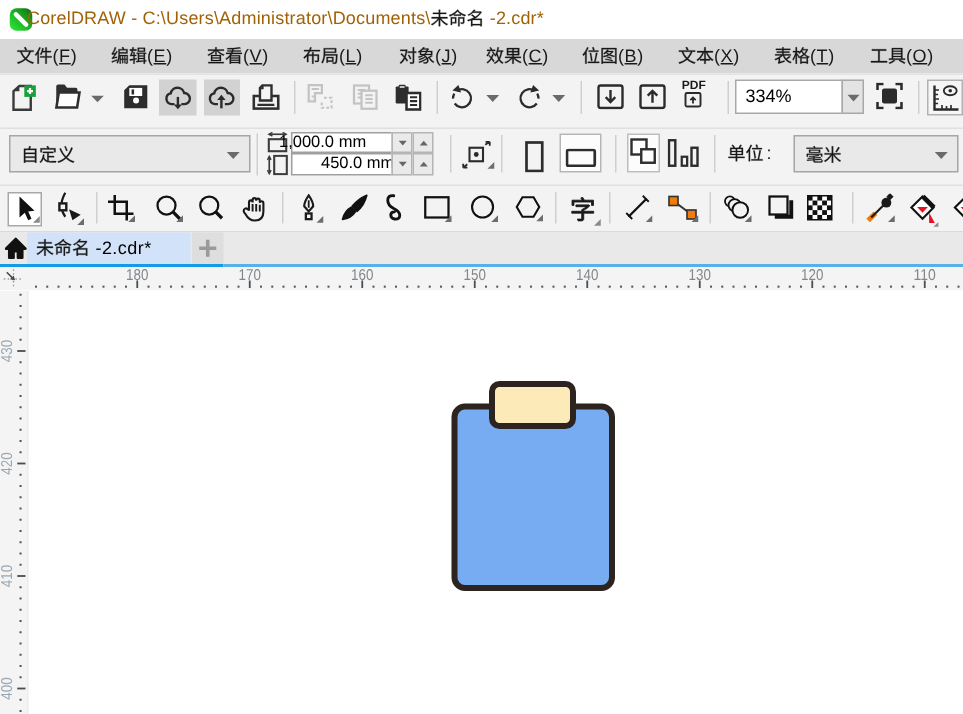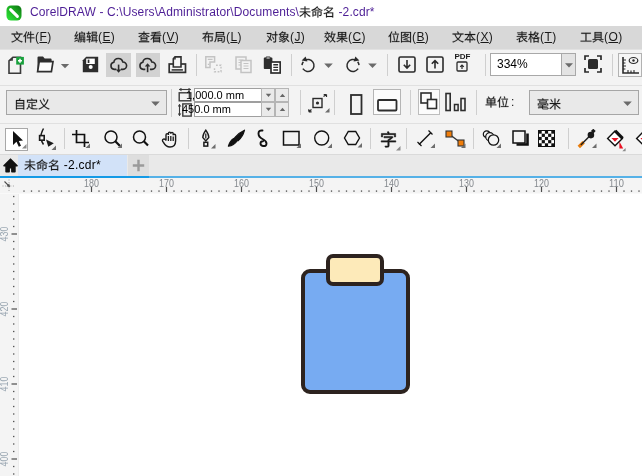--- a/index.html
+++ b/index.html
@@ -14,21 +14,21 @@
 <defs>
         <linearGradient id="lg" x1="1" y1="0" x2="0" y2="1">
 <stop offset="0" stop-color="#0b6e10"></stop>
           <stop offset="0.5" stop-color="#1db423"></stop>
           <stop offset="1" stop-color="#2ee93a"></stop>
         </linearGradient>
       </defs>
 <rect x="0.5" y="0.5" width="15" height="15" rx="4.5" fill="url(#lg)"></rect>
 <line x1="4.6" y1="4.6" x2="11.4" y2="11.4" stroke="#fff" stroke-width="3" stroke-linecap="round"></line>
 </svg>
-<div class="abs" style="left:30px;top:0;height:28px;line-height:25.5px;font-size:12px;color:#4c1d95;white-space:pre;letter-spacing:0.12px">CorelDRAW - C:\Users\Administrator\Documents\<svg width="36" height="12" viewBox="0 0 3000 1000" style="vertical-align:-2px" fill="#1a1a1a">
+<div class="abs" style="left:18px;top:0;height:28px;line-height:25.5px;font-size:12px;color:#a16207;white-space:pre;letter-spacing:0.12px">CorelDRAW - C:\Users\Administrator\Documents\<svg width="36" height="12" viewBox="0 0 3000 1000" style="vertical-align:-2px" fill="#1a1a1a">
         <path transform="translate(0,0)" d="M459 41V204H133V278H459V451H62V525H416C326 654 174 779 34 841C51 856 76 885 89 904C221 836 362 717 459 584V960H538V580C636 714 778 838 911 905C924 885 949 855 966 840C826 779 673 654 581 525H942V451H538V278H874V204H538V41Z" stroke="#1a1a1a" stroke-width="16"></path>
         <path transform="translate(1000,0)" d="M505 28C411 162 219 289 34 338C50 358 68 389 78 411C151 387 226 351 296 309V372H696V305C765 348 839 383 911 406C924 384 948 351 967 334C808 294 638 197 547 94L565 71ZM304 304C378 258 447 203 503 145C555 203 621 258 694 304ZM128 455V883H197V798H433V455ZM197 522H362V731H197ZM539 455V961H612V523H804V737C804 749 800 753 786 754C772 754 724 754 668 753C677 774 687 802 690 823C766 823 813 823 841 811C870 798 877 777 877 737V455Z" stroke="#1a1a1a" stroke-width="16"></path>
         <path transform="translate(2000,0)" d="M263 351C314 386 373 434 417 474C300 536 171 581 47 607C61 624 79 656 86 676C141 663 197 647 252 627V959H327V907H773V959H849V540H451C617 451 762 327 844 167L794 136L781 140H427C451 112 473 83 492 54L406 37C347 133 233 244 69 321C87 334 111 361 122 379C217 330 296 271 361 209H733C674 297 587 372 487 435C440 394 374 344 321 308ZM773 838H327V609H773Z" stroke="#1a1a1a" stroke-width="16"></path>
       </svg> -2.cdr*</div>
 <div class="abs" style="left:0;top:25.5px;width:642px;height:23px;background:#d8d8d8"></div>
 <div class="abs" style="left:11px;top:26px;height:22px;line-height:22px;font-size:12px;color:#1a1a1a;white-space:pre;letter-spacing:0.4px"><svg width="24" height="12" viewBox="0 0 2000 1000" style="vertical-align:-2px" fill="#1a1a1a">
         <path transform="translate(0,0)" d="M423 57C453 106 485 173 497 214L580 187C566 146 531 81 501 33ZM50 216V290H206C265 442 344 573 447 680C337 772 202 840 36 887C51 905 75 940 83 958C250 904 389 832 502 734C615 834 751 908 915 953C928 932 950 900 967 884C807 844 671 773 560 679C661 576 738 448 796 290H954V216ZM504 627C410 532 336 418 284 290H711C661 425 592 536 504 627Z" stroke="#1a1a1a" stroke-width="16"></path>
         <path transform="translate(1000,0)" d="M317 539V612H604V960H679V612H953V539H679V318H909V245H679V52H604V245H470C483 200 494 152 504 105L432 90C409 221 367 350 309 433C327 442 359 460 373 471C400 429 425 376 446 318H604V539ZM268 44C214 195 126 345 32 443C45 460 67 499 75 517C107 483 137 443 167 400V958H239V283C277 213 311 139 339 65Z" stroke="#1a1a1a" stroke-width="16"></path>
       </svg>(<span style="text-decoration:underline">F</span>)</div>
 <div class="abs" style="left:74px;top:26px;height:22px;line-height:22px;font-size:12px;color:#1a1a1a;white-space:pre;letter-spacing:0.4px"><svg width="24" height="12" viewBox="0 0 2000 1000" style="vertical-align:-2px" fill="#1a1a1a">
@@ -191,21 +191,21 @@
 <rect x="1.2" y="4.8" width="11.6" height="8" fill="none" stroke="#3c3c3c" stroke-width="1.4"></rect>
 </svg>
 <svg style="position:absolute;left:178px;top:103px" width="14" height="14" viewBox="0 0 14 14">
 <path d="M1.5 1.5 v11" stroke="#3c3c3c" stroke-width="1.1"></path>
 <path d="M0.3 3.6 L1.5 1.3 L2.7 3.6 M0.3 10.4 L1.5 12.7 L2.7 10.4" stroke="#3c3c3c" stroke-width="1" fill="none"></path>
 <rect x="4.8" y="0.9" width="8.4" height="12.2" fill="none" stroke="#3c3c3c" stroke-width="1.4"></rect>
 </svg>
 <div class="abs" style="left:193.5px;top:87.5px;width:68px;height:14.5px;background:#fff;border:1px solid #9f9f9f;box-sizing:border-box"></div>
 <div class="abs" style="left:186px;top:87.5px;height:30px;line-height:14px;font-size:11px;color:#000">1,000.0 mm</div>
 <div class="abs" style="left:193.5px;top:102px;width:68px;height:14.5px;background:#fff;border:1px solid #9f9f9f;box-sizing:border-box"></div>
-<div class="abs" style="left:182px;top:102px;height:14.5px;line-height:14px;font-size:11px;color:#000">450.0 mm</div>
+<div class="abs" style="left:214px;top:102px;height:14.5px;line-height:14px;font-size:11px;color:#000">450.0 mm</div>
 <div class="abs" style="left:261px;top:87.5px;width:14px;height:14.5px;background:#eaeaea;border:1px solid #b5b5b5;box-sizing:border-box"></div>
 <div class="abs" style="left:274.5px;top:87.5px;width:14px;height:14.5px;background:#eaeaea;border:1px solid #b5b5b5;box-sizing:border-box"></div>
 <svg style="position:absolute;left:265px;top:92.5px" width="7" height="5" viewBox="0 0 7 5">
       <path d="M0.8 0.8 L3.5 4 L6.2 0.8 Z" fill="#666"></path>
     </svg>
 <svg style="position:absolute;left:278.5px;top:92.5px" width="7" height="5" viewBox="0 0 7 5">
       <path d="M0.8 4 L3.5 0.8 L6.2 4 Z" fill="#666"></path>
     </svg>
 <div class="abs" style="left:261px;top:102px;width:14px;height:14.5px;background:#eaeaea;border:1px solid #b5b5b5;box-sizing:border-box"></div>
 <div class="abs" style="left:274.5px;top:102px;width:14px;height:14.5px;background:#eaeaea;border:1px solid #b5b5b5;box-sizing:border-box"></div>

